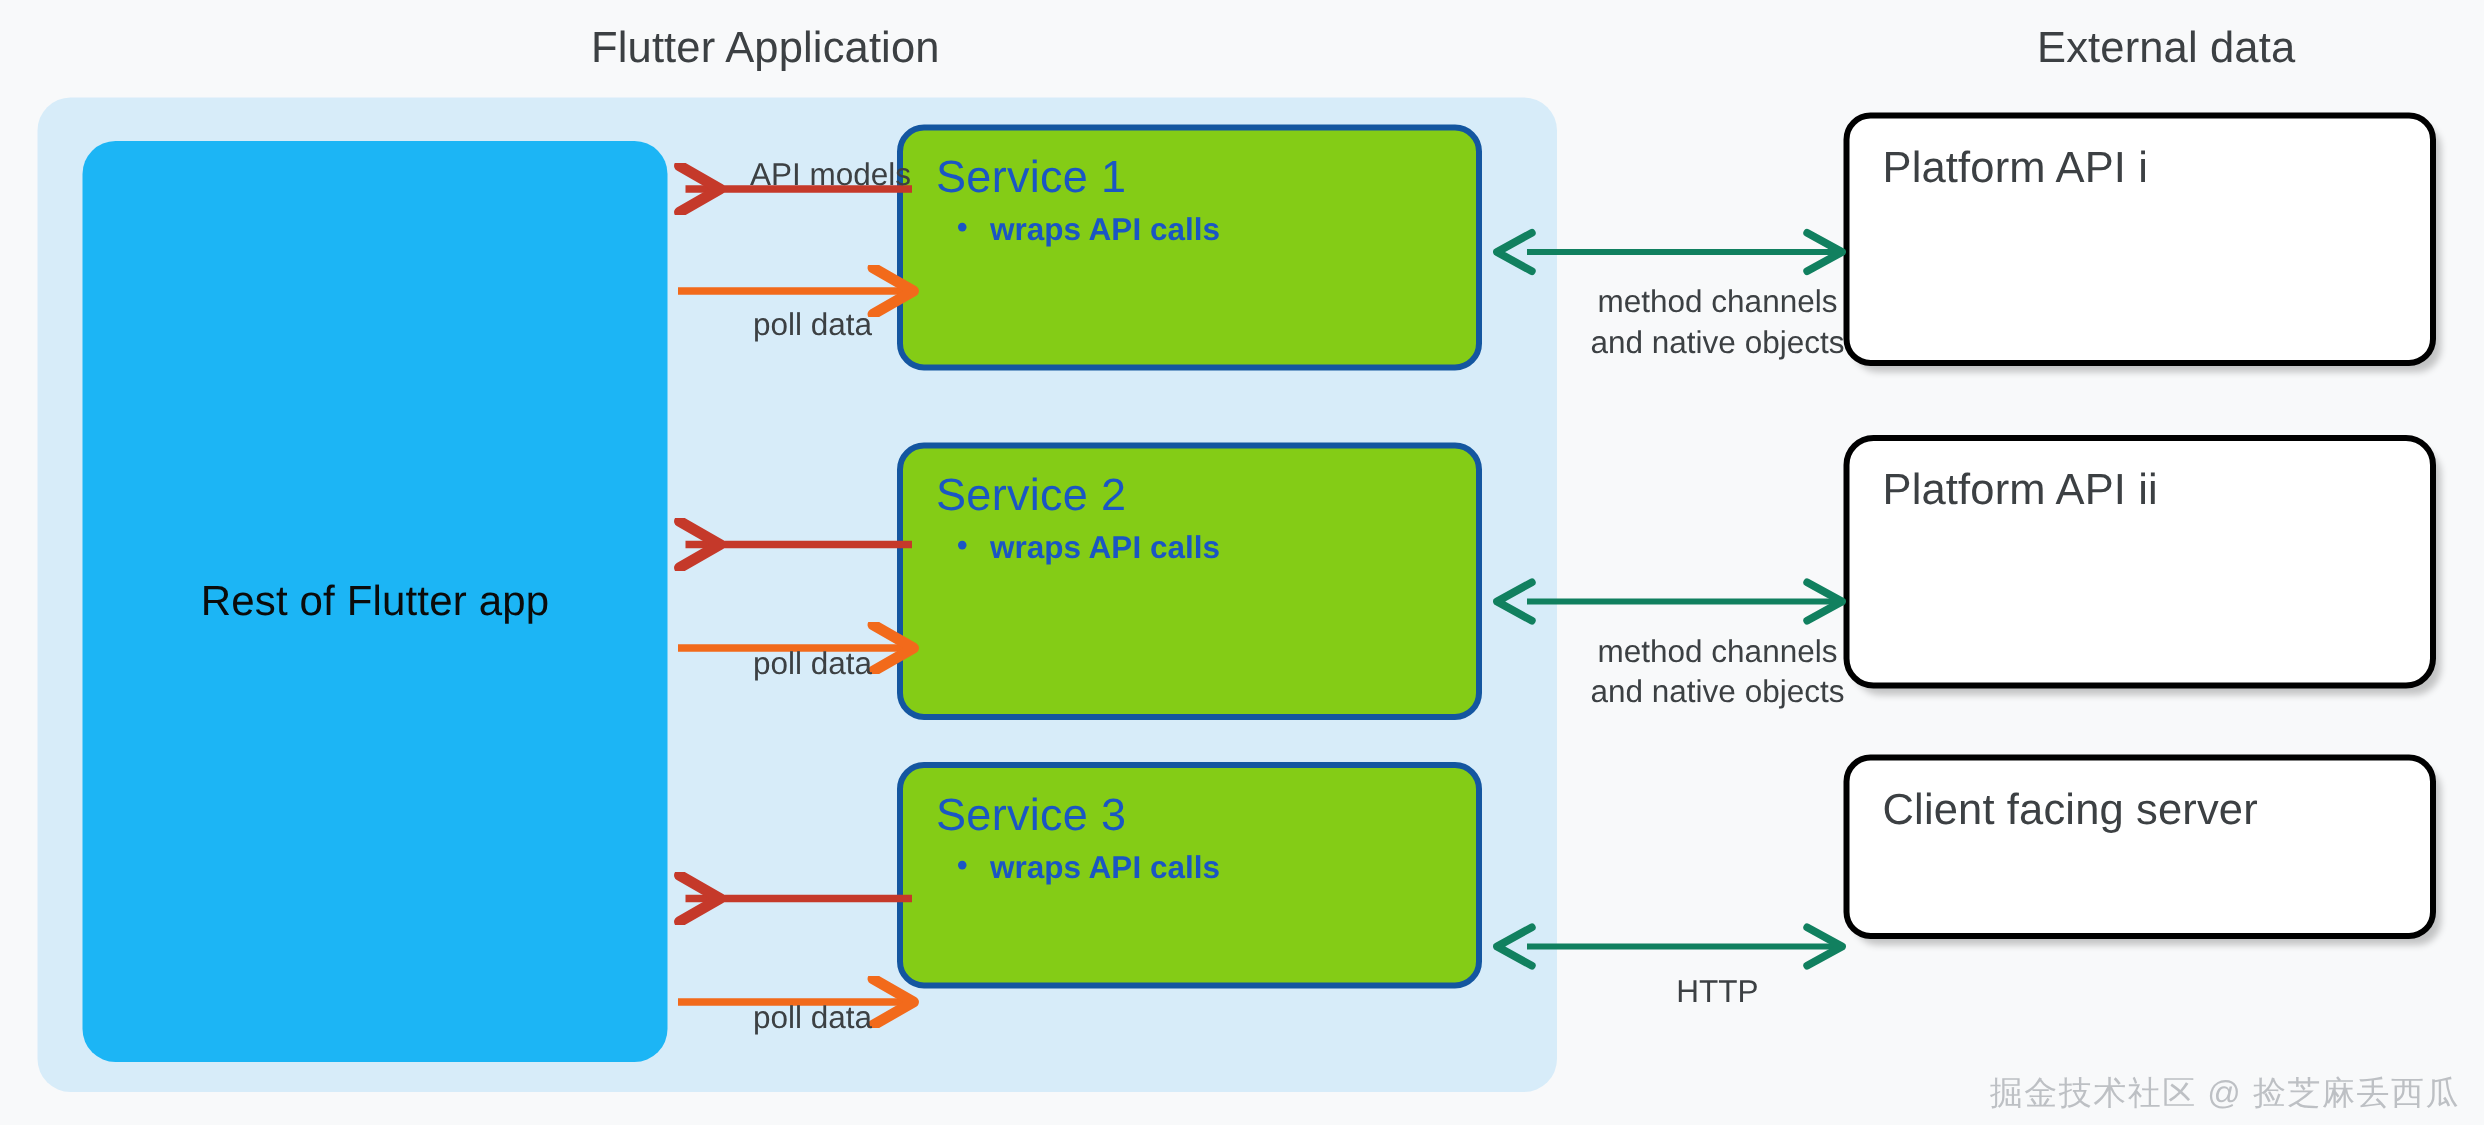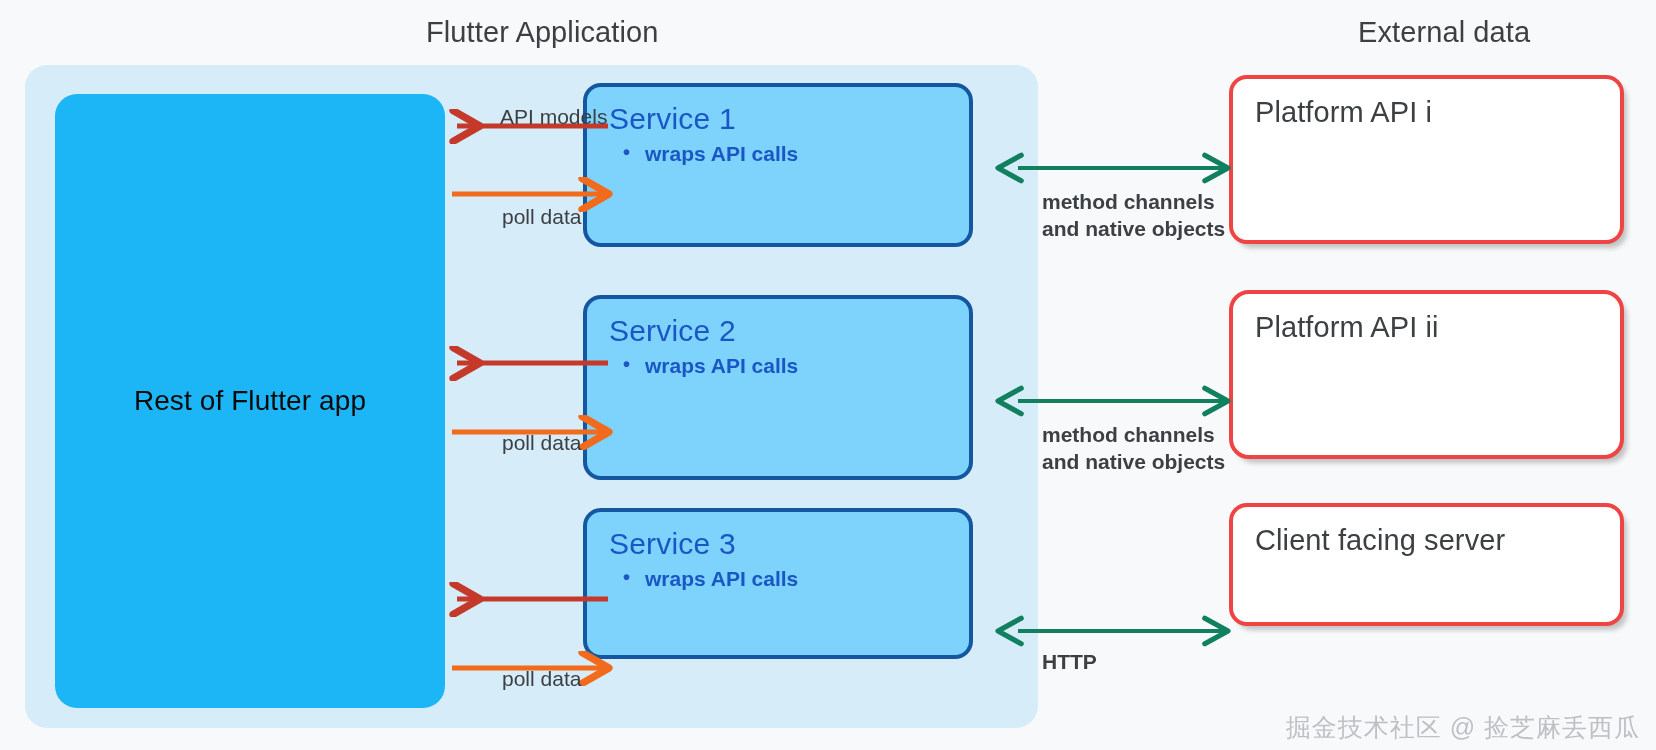--- a/index.html
+++ b/index.html
@@ -22,21 +22,21 @@
 
   
   .col-title {
     position: absolute;
     font-size: 29px;
     color: #3c4043;
     font-weight: 400;
     letter-spacing: 0.1px;
     white-space: nowrap;
   }
-  #title-flutter { left: 394px; top: 16px; margin-left: 32px; }
+  #title-flutter { left: 394px; top: 16px; }
   #title-external { left: 1322px; top: 16px; margin-left: 36px; }
 
   
   #app-container {
     position: absolute;
     left: 25px;
     top: 65px;
     width: 1013px;
     height: 663px;
     background: #d7ecf9;
@@ -59,23 +59,23 @@
   #rest-of-app .label {
     font-size: 28px;
     color: #0b0b0b;
     font-weight: 400;
     letter-spacing: 0.1px;
   }
 
   
   .service-box {
     position: absolute;
-    left: 583px;
+    left: 598px;
     width: 390px;
-    background: #7dd3fc;
+    background: #84cc16;
     border: 4px solid #1456a0;
     border-radius: 18px;
     box-sizing: border-box;
     padding: 14px 22px 0 22px;
   }
   .service-title {
     font-size: 30px;
     color: #1a56c4;
     font-weight: 400;
     letter-spacing: 0.2px;
@@ -103,21 +103,21 @@
     font-size: 20px;
     font-weight: 700;
   }
 
   
   .ext-box {
     position: absolute;
     left: 1229px;
     width: 395px;
     background: #ffffff;
-    border: 4px solid #ef4444;
+    border: 4px solid #000000;
     border-radius: 18px;
     box-sizing: border-box;
     padding: 16px 10px 0 22px;
     box-shadow: 5px 6px 5px -2px rgba(0,0,0,0.22);
   }
   .ext-title {
     font-size: 29px;
     color: #3c4043;
     font-weight: 400;
     letter-spacing: 0.1px;
@@ -135,28 +135,28 @@
 
   
   .arrow-label {
     position: absolute;
     font-size: 21px;
     color: #3c4043;
     white-space: nowrap;
     line-height: 1.3;
     margin-left: 24px;
   }
-  .arrow-label.center { text-align: left; font-weight: bold; }
+  .arrow-label.center { text-align: center; }
 
   
   #watermark {
     position: absolute;
     right: 16px;
     bottom: 6px;
-    font-size: 25px;
+    font-size: 22px;
     color: #b9bcc0;
     opacity: 0.92;
     white-space: nowrap;
     letter-spacing: 1px;
   }
 </style>
 </head>
 <body>
 
 <div id="stage">

